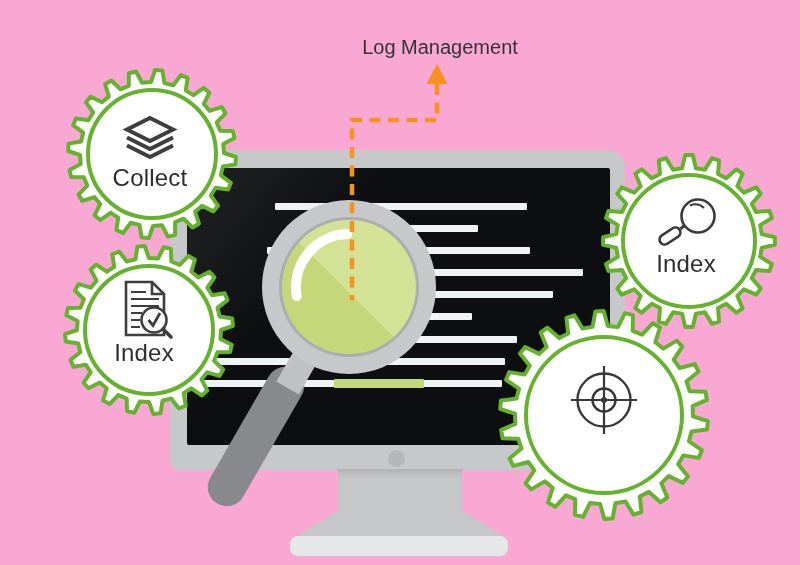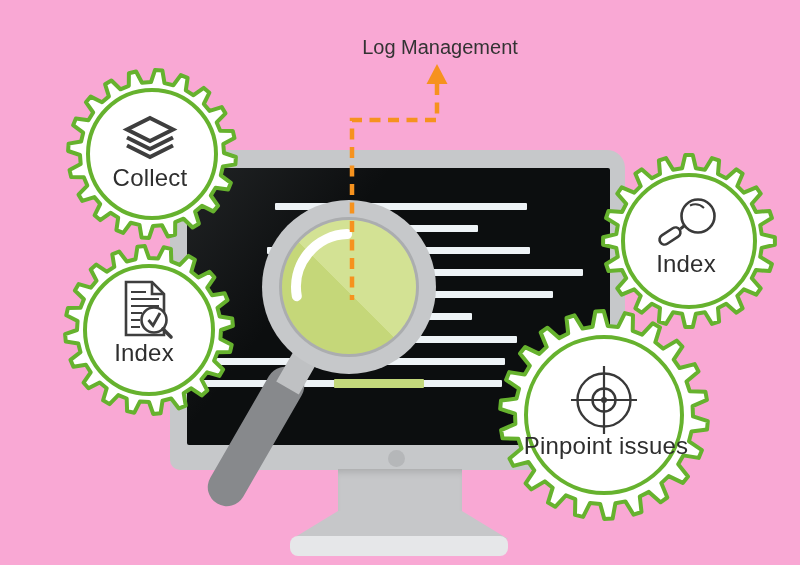--- a/index.html
+++ b/index.html
@@ -111,21 +111,20 @@
   <svg class="gear" style="left:494px;top:305px" width="220" height="220" viewBox="-110 -110 220 220">
     <path fill="#fff" stroke="#66b22e" stroke-width="4" stroke-linejoin="round" d="M89.0,1.3L103.8,6.2L103.0,14.5L87.5,16.4L85.0,26.3L97.9,35.2L94.7,42.9L79.3,40.4L74.2,49.2L84.0,61.4L78.8,67.9L64.7,61.1L57.3,68.1L63.3,82.5L56.5,87.3L44.9,76.9L35.8,81.5L37.5,97.0L29.6,99.7L21.4,86.4L11.4,88.3L8.6,103.6L0.3,104.0L-3.8,88.9L-13.9,87.9L-20.9,101.9L-29.0,99.9L-28.7,84.2L-38.1,80.4L-48.8,91.8L-56.0,87.6L-51.3,72.7L-59.2,66.4L-72.7,74.4L-78.4,68.3L-69.7,55.3L-75.6,47.0L-90.7,50.9L-94.5,43.5L-82.5,33.5L-85.7,23.8L-101.4,23.3L-102.9,15.1L-88.6,8.9L-89.0,-1.3L-103.8,-6.2L-103.0,-14.5L-87.5,-16.4L-85.0,-26.3L-97.9,-35.2L-94.7,-42.9L-79.3,-40.4L-74.2,-49.2L-84.0,-61.4L-78.8,-67.9L-64.7,-61.1L-57.3,-68.1L-63.3,-82.5L-56.5,-87.3L-44.9,-76.9L-35.8,-81.5L-37.5,-97.0L-29.6,-99.7L-21.4,-86.4L-11.4,-88.3L-8.6,-103.6L-0.3,-104.0L3.8,-88.9L13.9,-87.9L20.9,-101.9L29.0,-99.9L28.7,-84.2L38.1,-80.4L48.8,-91.8L56.0,-87.6L51.3,-72.7L59.2,-66.4L72.7,-74.4L78.4,-68.3L69.7,-55.3L75.6,-47.0L90.7,-50.9L94.5,-43.5L82.5,-33.5L85.7,-23.8L101.4,-23.3L102.9,-15.1L88.6,-8.9Z"></path>
     <circle r="78" fill="#fff" stroke="#66b22e" stroke-width="4"></circle>
   </svg>
   <svg class="icon" style="left:564px;top:360px" width="80" height="80" viewBox="-40 -40 80 80">
     <path d="M0,-34 V34 M-33,0 H33" stroke="#383838" stroke-width="2.2" fill="none"></path>
     <circle r="26.5" fill="none" stroke="#383838" stroke-width="2.4"></circle>
     <circle r="11.5" fill="none" stroke="#383838" stroke-width="2.4"></circle>
     <circle r="3" fill="#383838"></circle>
   </svg>
-  <div class="gear-label" style="left:606px;top:446px">Pinpoint issues</div>
 
   <svg id="overlay" width="800" height="565" viewBox="0 0 800 565">
     <path d="M296.8,296.2 A53,53 0 0 1 347.1,234.1" fill="none" stroke="#ffffff" stroke-width="10" stroke-linecap="round"></path>
     <path d="M437,84 L437,120 L352,120 L352,300" fill="none" stroke="#f6921e" stroke-width="4.5" stroke-dasharray="11 7.5"></path>
     <polygon points="437,64 426.5,84 447.5,84" fill="#f6921e"></polygon>
   </svg>
 
 </div>
 
 </body></html>

